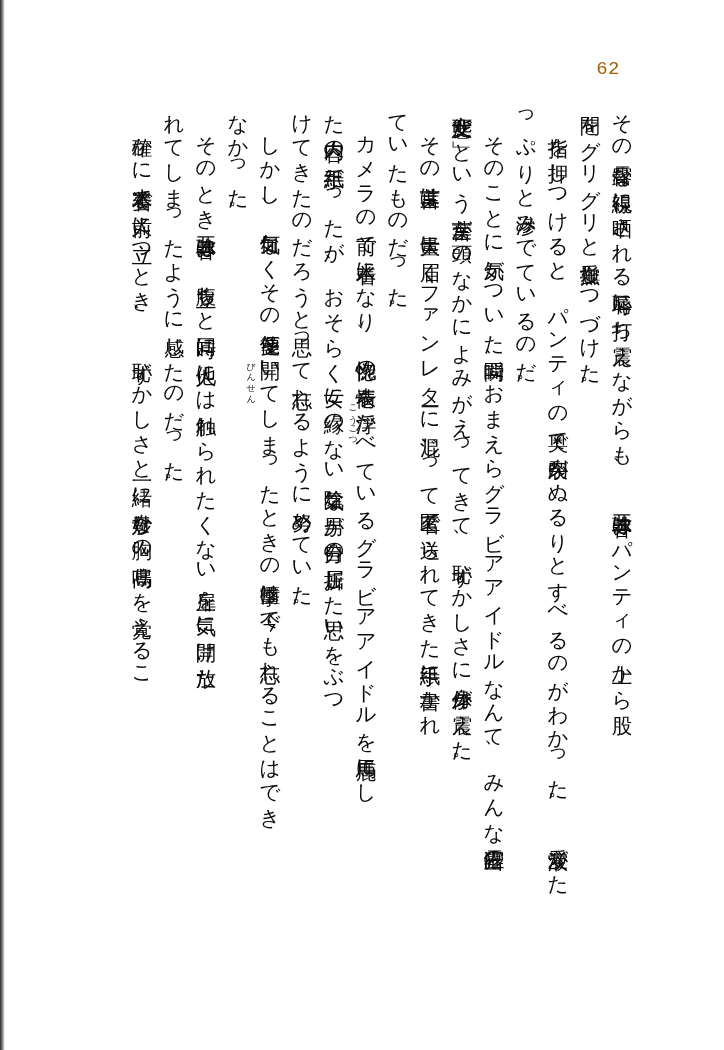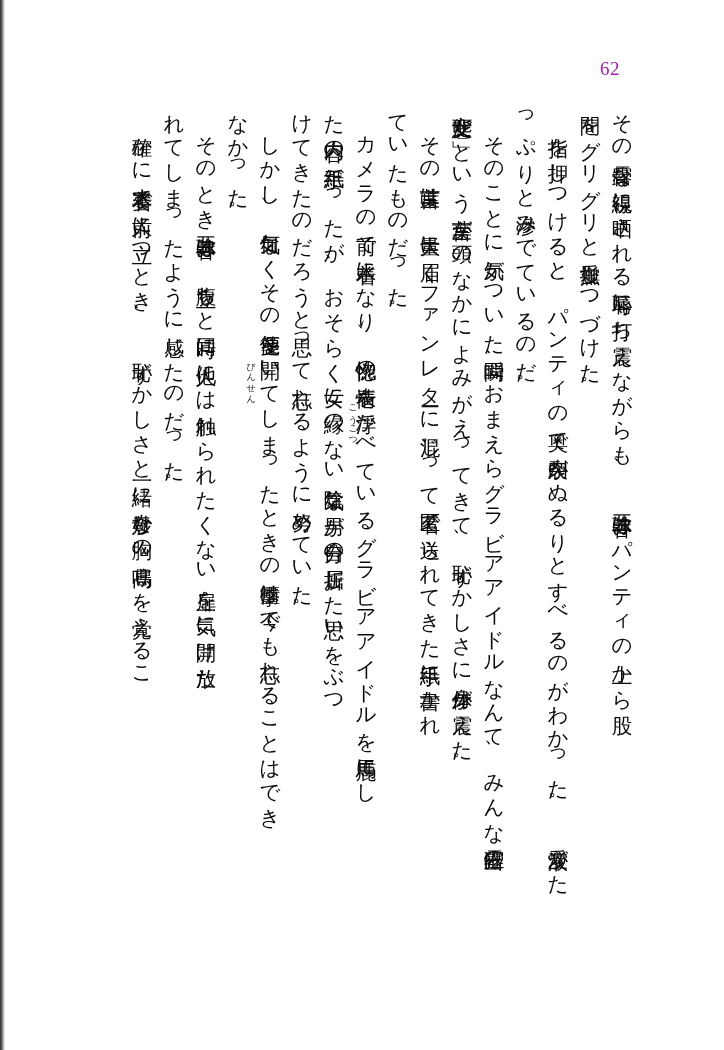--- a/index.html
+++ b/index.html
@@ -24,22 +24,22 @@
     top: 0;
     width: 5px;
     height: 1050px;
     background: linear-gradient(to right, #2a2a2a 0%, #777 45%, #d8d8d8 80%, #ffffff 100%);
   }
   .page-number {
     position: absolute;
     top: 58px;
     right: 104px;
     font-size: 19px;
-    color: #a21caf;
-    font-family: Liberation Serif, serif;
+    color: #a16207;
+    font-family: Liberation Mono, monospace;
     letter-spacing: 0.5px;
   }
   
   .text-body {
     position: absolute;
     top: 100px;
     right: 92px;
     height: 872px;
     width: 560px;
     display: flex;

